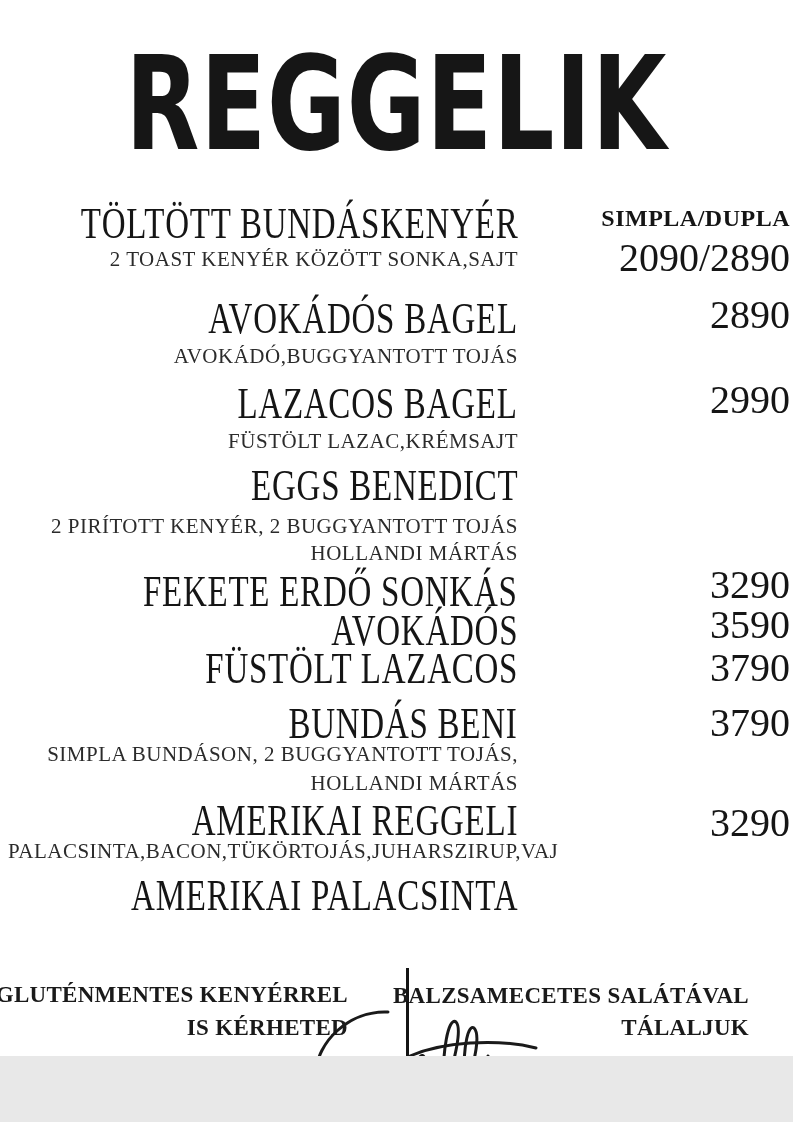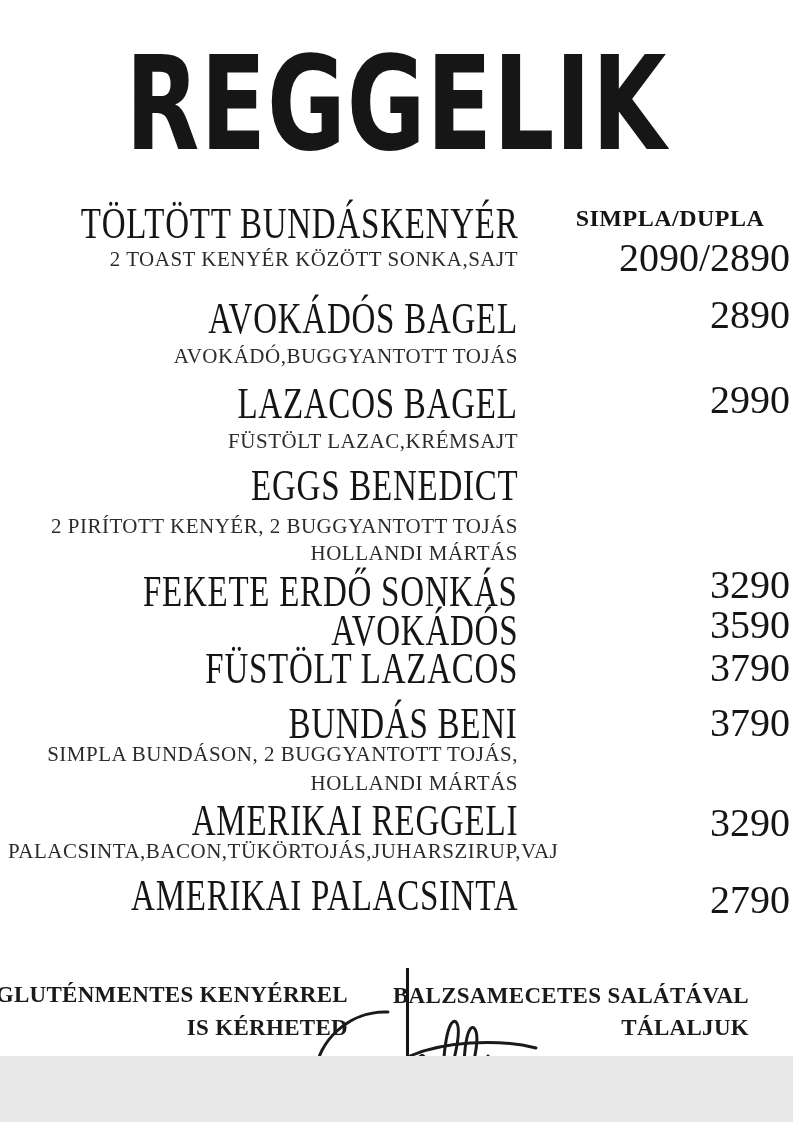--- a/index.html
+++ b/index.html
@@ -22,21 +22,21 @@
   .desc{
     position:absolute;right:275px;white-space:nowrap;line-height:1;
     font-size:21px;letter-spacing:0.5px;color:#2b2b2b;
   }
   .desc.left{left:8px;right:auto;}
   .price{
     position:absolute;left:550px;width:240px;text-align:right;
     font-size:40px;line-height:1;white-space:nowrap;color:#151515;
   }
   .price-label{
-    position:absolute;left:550px;width:240px;text-align:center;
+    position:absolute;left:550px;width:240px;text-align:right;
     font-size:24px;letter-spacing:0.5px;line-height:1;color:#151515;font-weight:bold;
   }
   .fline{
     position:absolute;white-space:nowrap;line-height:1;
     font-size:23px;font-weight:bold;letter-spacing:0.3px;color:#1a1a1a;
   }
   .fleft{right:445px;text-align:right;}
   .fright{right:44px;text-align:left;}
   .divider{
     position:absolute;left:406px;top:968px;width:3px;height:120px;
@@ -81,21 +81,20 @@
   <div class="name" style="top:702px">BUNDÁS BENI</div>
   <div class="price" style="top:703px">3790</div>
   <div class="desc" style="top:744px">SIMPLA BUNDÁSON, 2 BUGGYANTOTT TOJÁS,</div>
   <div class="desc" style="top:773px">HOLLANDI MÁRTÁS</div>
 
   <div class="name" style="top:799px">AMERIKAI REGGELI</div>
   <div class="price" style="top:803px">3290</div>
   <div class="desc left" style="top:841px">PALACSINTA,BACON,TÜKÖRTOJÁS,JUHARSZIRUP,VAJ</div>
 
   <div class="name" style="top:874px">AMERIKAI PALACSINTA</div>
-  <div class="price" style="top:880px">2790</div>
 
   <div class="fline fleft" style="top:983px">GLUTÉNMENTES KENYÉRREL</div>
   <div class="fline fleft" style="top:1016px">IS KÉRHETED</div>
 
   <div class="divider"></div>
 
   <div class="fline fright" style="top:984px">BALZSAMECETES SALÁTÁVAL</div>
   <div class="fline fright" style="top:1016px">TÁLALJUK</div>
 
   <div class="signature">

